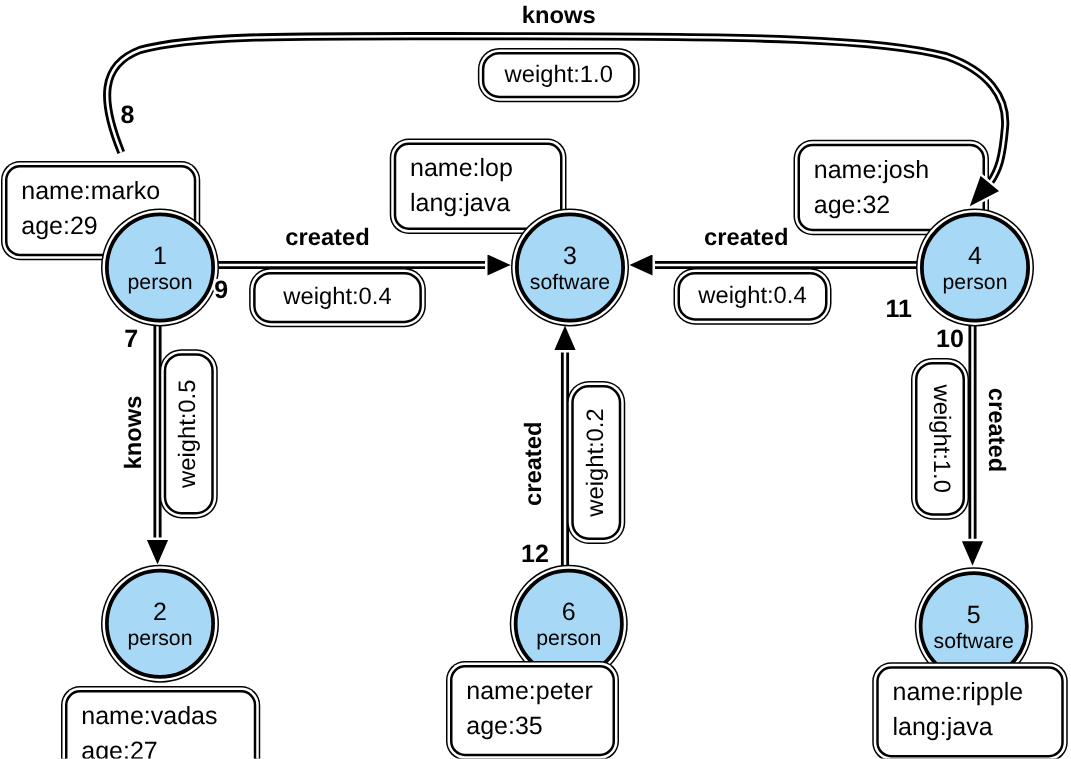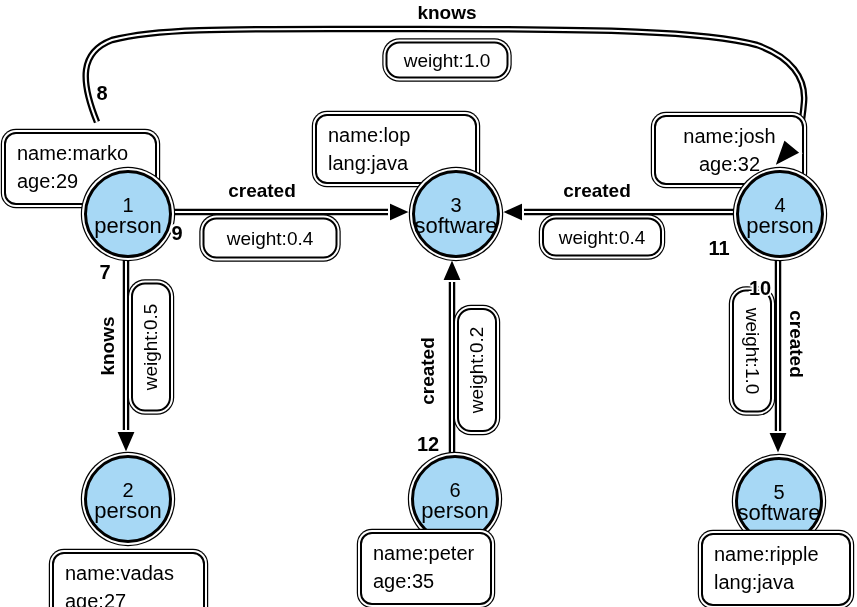--- a/index.html
+++ b/index.html
@@ -9,21 +9,21 @@
   .edge-casing{fill:none;stroke:#fff;stroke-width:10;}
   .edge-line{fill:none;stroke:#000;stroke-width:6.5;}
   .edge-core{fill:none;stroke:#fff;stroke-width:2;}
   .arrowhead{fill:#000;stroke:#fff;stroke-width:2;}
   .vertex{position:absolute;width:88px;height:88px;border-radius:50%;
           background:#a7d8f5;border:3px solid #000;box-sizing:border-box;
           box-shadow:0 0 0 2px #fff,0 0 0 3.2px #000;
           display:flex;flex-direction:column;align-items:center;justify-content:center;
           text-align:center;color:#000;}
   .vertex .vid{font-size:20px;line-height:22px;}
-  .vertex .vlabel{font-size:22px;line-height:19px;}
+  .vertex .vlabel{font-size:17px;line-height:19px;}
   .propbox{position:absolute;background:#fff;border:2.5px solid #000;border-radius:12px;
            box-sizing:border-box;box-shadow:0 0 0 2px #fff,0 0 0 3.2px #000;
            padding:5px 10px 5px 11px;font-size:20px;line-height:28px;color:#000;}
   .weightbox{position:absolute;background:#fff;border:2.5px solid #000;border-radius:14px;
              box-sizing:border-box;box-shadow:0 0 0 2px #fff,0 0 0 3.2px #000;
              display:flex;align-items:center;justify-content:center;
              font-size:19px;color:#000;}
   .edgelabel{position:absolute;font-weight:bold;font-size:19px;color:#000;white-space:nowrap;
              text-shadow:-2px 0 #fff,2px 0 #fff,0 -2px #fff,0 2px #fff,
                          -1.5px -1.5px #fff,1.5px -1.5px #fff,-1.5px 1.5px #fff,1.5px 1.5px #fff;}
@@ -80,25 +80,25 @@
       <path class="edge-line" d="M 778 257 V 434"></path>
       <path class="edge-core" d="M 778 257 V 434"></path>
       <path class="arrowhead" d="M 778 455 L 768 432 L 788 432 Z"></path>
     </g>
   </svg>
 
   <div class="propbox" style="left:4px;top:132px;width:153px;height:73px;">
     <div>name:marko</div>
     <div>age:29</div>
   </div>
-  <div class="propbox" style="left:315px;top:114px;width:162px;height:70px;">
+  <div class="propbox" style="left:315px;top:114px;width:135px;height:70px;">
     <div>name:lop</div>
     <div>lang:java</div>
   </div>
-  <div class="propbox" style="left:654px;top:115px;width:150px;height:70px;text-align:center;">
+  <div class="propbox" style="left:638px;top:115px;width:150px;height:70px;">
     <div>name:josh</div>
     <div>age:32</div>
   </div>
 
   <div class="weightbox ctr" style="left:447px;top:60px;width:123px;height:37px;">weight:1.0</div>
   <div class="weightbox ctr" style="left:270px;top:238px;width:135px;height:41px;">weight:0.4</div>
   <div class="weightbox ctr" style="left:602px;top:237px;width:120px;height:39px;">weight:0.4</div>
   <div class="weightbox ctr-rl" style="left:151px;top:347px;width:129px;height:40px;">weight:0.5</div>
   <div class="weightbox ctr-rl" style="left:477px;top:370px;width:124px;height:40px;">weight:0.2</div>
   <div class="weightbox ctr-rr" style="left:752px;top:351px;width:123px;height:40px;">weight:1.0</div>
@@ -149,16 +149,16 @@
   <div class="edgelabel ctr" style="left:262px;top:191px;">created</div>
   <div class="edgelabel ctr" style="left:597px;top:191px;">created</div>
   <div class="edgelabel ctr-rl" style="left:108px;top:346px;">knows</div>
   <div class="edgelabel ctr-rl" style="left:428px;top:371px;">created</div>
   <div class="edgelabel ctr-rr" style="left:796px;top:344px;">created</div>
 
   <div class="edgenum ctr" style="left:102px;top:93px;">8</div>
   <div class="edgenum ctr" style="left:177px;top:233px;">9</div>
   <div class="edgenum ctr" style="left:105px;top:272px;">7</div>
   <div class="edgenum ctr" style="left:719px;top:248px;">11</div>
-  <div class="edgenum ctr" style="left:760px;top:288px;">10</div>
+  <div class="edgenum ctr" style="left:760px;top:272px;">10</div>
   <div class="edgenum ctr" style="left:428px;top:444px;">12</div>
 
 </div>
 
 </body></html>

